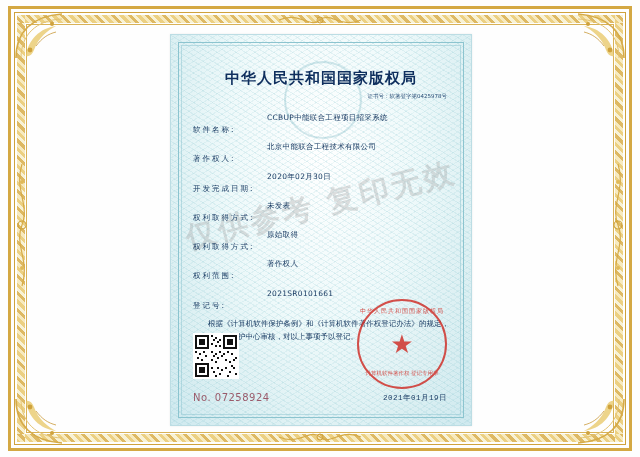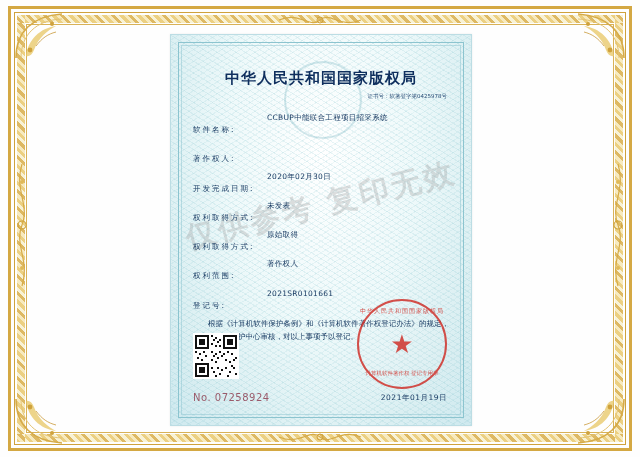--- a/index.html
+++ b/index.html
@@ -293,20 +293,21 @@
     color: #9a5a6a;
     letter-spacing: .5px;
   }
   .footer-date {
     position: absolute;
     right: 24px;
     bottom: 22px;
     font-size: 7.5px;
     color: #14365f;
     letter-spacing: .5px;
+    font-family: Liberation Mono, monospace;
   }
 </style>
 </head>
 <body>
 
 <div id="page">
 
   <div class="frame-outer"></div>
   <div class="frame-band"></div>
   <div class="frame-inner"></div>
@@ -400,20 +401,21 @@
 
         <div class="field">
           <div class="lbl">软件名称:</div>
           <div class="val">
             <span>CCBUP中能联合工程项目招采系统</span>
           </div>
         </div>
 
         <div class="field">
           <div class="lbl">著作权人:</div>
+          <div class="val">北京中能联合工程技术有限公司</div>
         </div>
 
         <div class="field">
           <div class="lbl">开发完成日期:</div>
           <div class="val">2020年02月30日</div>
         </div>
 
         <div class="field">
           <div class="lbl">权利取得方式:</div>
           <div class="val">未发表</div>

